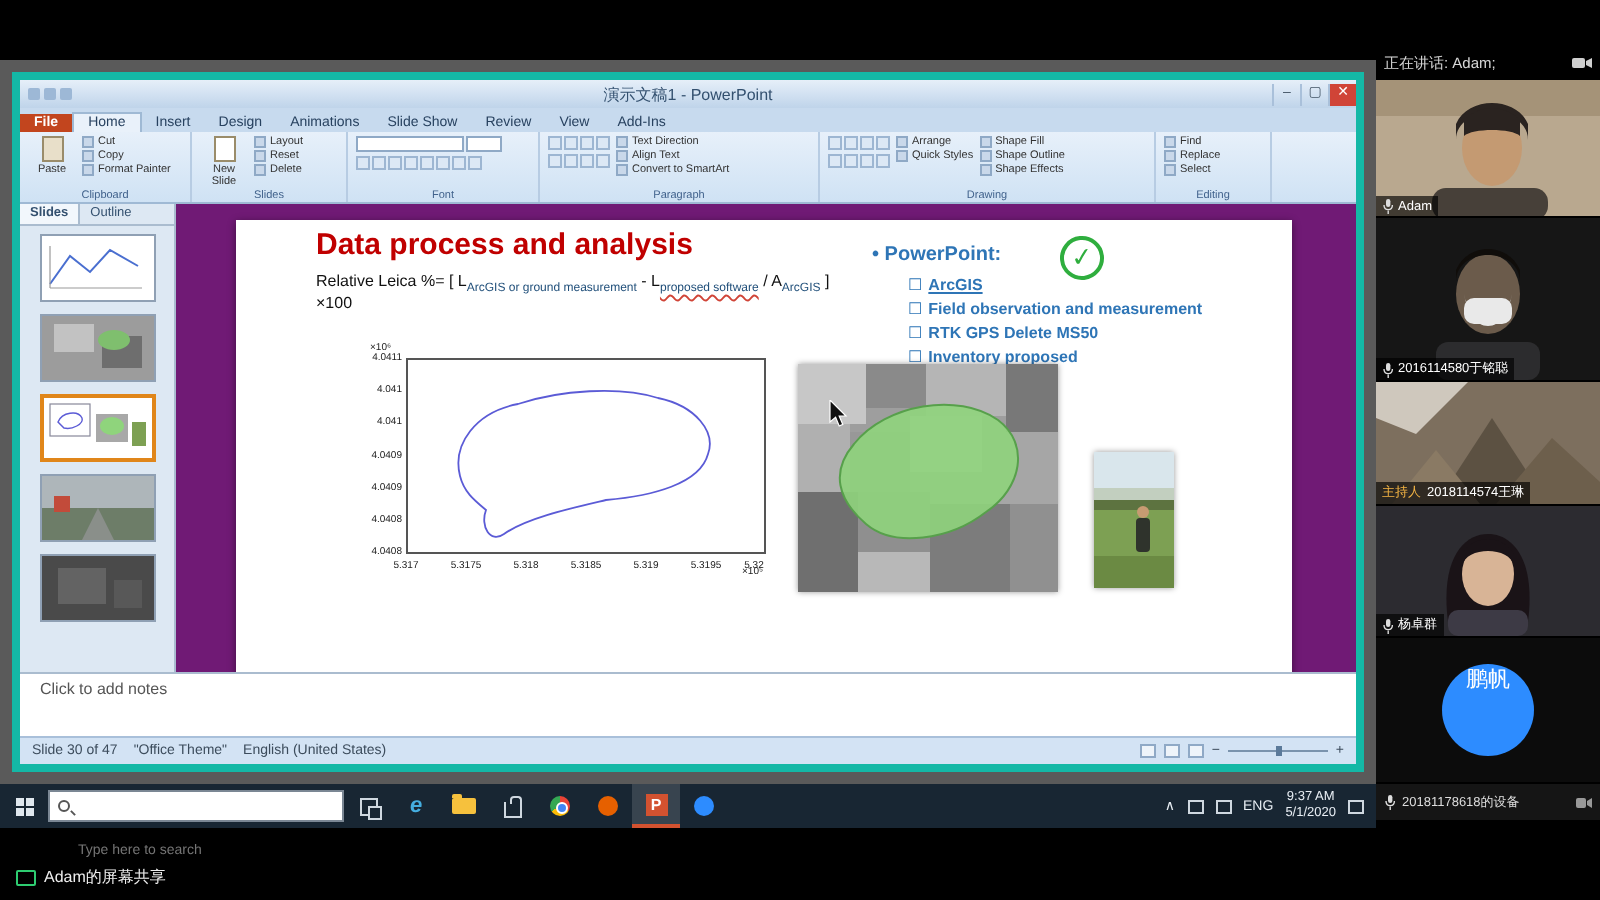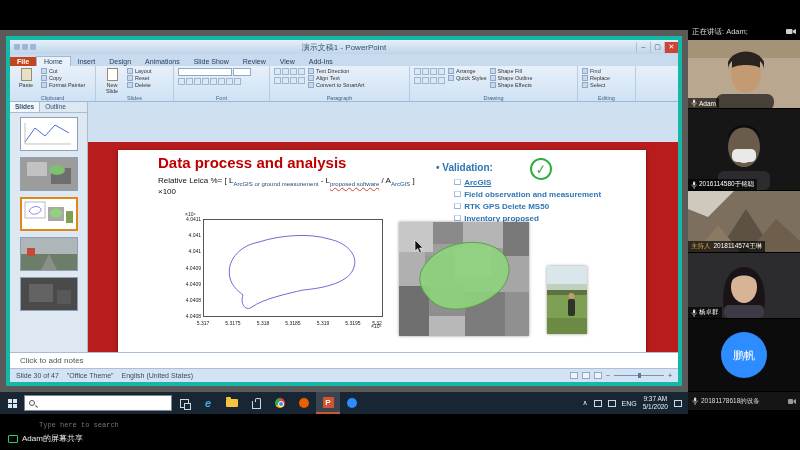--- a/index.html
+++ b/index.html
@@ -42,21 +42,21 @@
   
   .wbody { flex:1; display:flex; min-height:0; }
   .panel { width:78px; background:#dde8f3; border-right:1px solid #aabccf; display:flex; flex-direction:column; }
   .ptabs { height:11px; display:flex; font-size:6.5px; color:#33506f; border-bottom:1px solid #aabccf; }
   .ptab { padding:1px 5px; }
   .ptab.active { background:#f2f7fc; font-weight:bold; border-right:1px solid #aabccf; }
   .thumbs { flex:1; padding:4px 0; display:flex; flex-direction:column; align-items:center; gap:6px; overflow:hidden; }
   .thumb { width:58px; height:34px; background:#fff; border:1px solid #8fa0b4; position:relative; overflow:hidden; }
   .thumb.active { border:2px solid #e0861a; }
 
-  .canvas { flex:1; position:relative; background:#b91c1c; overflow:hidden;margin-top:40px; }
+  .canvas { flex:1; position:relative; background:#701a75; overflow:hidden; }
   .slide { position:absolute; left:30px; top:8px; width:528px; height:240px; background:#fff; box-shadow:0 1px 4px rgba(0,0,0,.45); }
 
   .stitle { position:absolute; left:40px; top:4px; font-size:15px; font-weight:bold; color:#c00000; }
   .formula { position:absolute; left:40px; top:26px; font-size:8px; color:#111; }
   .formula sub { font-size:6px; color:#1f4e79; }
   .formula .spell { text-decoration:underline wavy #d04437 1px; }
   .formula2 { position:absolute; left:40px; top:37px; font-size:8px; color:#111; }
 
   .vhead { position:absolute; left:318px; top:12px; font-size:10px; font-weight:bold; color:#2e75b6; }
   .vitem { position:absolute; left:336px; font-size:8px; font-weight:bold; color:#2e75b6; white-space:nowrap; }
@@ -75,34 +75,34 @@
   .fieldphoto { position:absolute; left:429px; top:116px; width:40px; height:68px; box-shadow:0 0 3px rgba(0,0,0,.4); }
 
   .caption { position:absolute; left:206px; top:128px; width:112px; height:27px; background:#fff; border:1.5px solid #c0392b;
     font-size:7.5px; color:#222; text-align:center; padding-top:2px; line-height:1.45; z-index:5; }
   .caption .u { text-decoration:underline; }
 
   .sdate { position:absolute; left:80px; top:226px; font-size:7px; color:#8a8a8a; }
   .spage { position:absolute; left:464px; top:226px; font-size:7px; color:#8a8a8a; }
   .cursor { position:absolute; left:296px; top:90px; z-index:9; }
 
-  .notes { height:16px; background:#fff; border-top:1px solid #aabccf; font-size:8px; color:#555; padding:3px 0 4px 10px; }
+  .notes { height:32px; background:#fff; border-top:1px solid #aabccf; font-size:8px; color:#555; padding:3px 0 4px 10px; }
   .statusbar { height:14px; background:#d3e3f4; border-top:1px solid #a9c0da; display:flex; align-items:center; font-size:7px; color:#3c4c5c; padding:0 6px; gap:8px; }
   .statusbar .right { margin-left:auto; display:flex; align-items:center; gap:4px; }
   .vicon { width:8px; height:7px; background:#eef4fa; border:1px solid #8fa9c6; }
   .zline { width:50px; height:1px; background:#7a93ad; position:relative; }
   .zthumb { position:absolute; left:24px; top:-2px; width:3px; height:5px; background:#5b7causesa; background:#5b7a9a; }
 
   
   .taskbar { position:absolute; left:0; bottom:0; width:688px; height:22px; background:#182633; display:flex; align-items:center; }
   .startbtn { width:24px; height:22px; display:flex; align-items:center; justify-content:center; }
   .wingrid { display:grid; grid-template-columns:4px 4px; grid-template-rows:4px 4px; gap:1px; }
   .wingrid i { background:#dfe7ee; display:block; }
   .searchbox { width:148px; height:16px; background:#fff; border:1px solid #7b8794; display:flex; align-items:center; gap:4px; padding:0 4px; }
-  .searchbox input { border:none; outline:none; font-size:7px; color:#333; width:110px; background:transparent; font-family:Liberation Mono, monospace;margin-top:44px; }
+  .searchbox input { border:none; outline:none; font-size:7px; color:#333; width:110px; background:transparent; font-family:Liberation Sans, sans-serif;margin-top:44px; }
   .sglass { width:6px; height:6px; border:1px solid #555; border-radius:50%; position:relative; flex:0 0 auto; }
   .sglass::after { content:""; position:absolute; left:5px; top:5px; width:3px; height:1px; background:#555; transform:rotate(45deg); }
   .tbicons { display:flex; height:22px; }
   .tbico { width:24px; height:22px; display:flex; align-items:center; justify-content:center; font-size:11px; }
   .tbico.activeapp { background:rgba(255,255,255,.14); border-bottom:2px solid #d35230; }
   .pptico { width:11px; height:11px; background:#d35230; color:#fff; font-size:8px; font-weight:bold; text-align:center; line-height:11px; }
   .folderico { width:12px; height:8px; background:#f6c13d; position:relative; border-radius:1px; }
   .folderico::before { content:""; position:absolute; top:-2px; left:0; width:5px; height:2px; background:#f6c13d; border-radius:1px 1px 0 0; }
   .circico { width:10px; height:10px; border-radius:50%; }
   .chrome { background:conic-gradient(#ea4335 0 33%,#fbbc05 33% 66%,#34a853 66% 100%); position:relative; }
@@ -116,21 +116,21 @@
   .trayico { width:8px; height:7px; border:1px solid #cfd8e0; }
 
   
   .sidebar { position:absolute; left:688px; top:0; width:112px; height:450px; background:#000; }
   .mheader { position:absolute; left:0; top:24px; width:112px; height:15px; display:flex; align-items:center; gap:20px; padding:0 4px; color:#d8d8d8; font-size:7.5px; }
   .tile { position:absolute; left:0; width:112px; overflow:hidden; background:#111; }
   .tlabel { position:absolute; left:0; bottom:0; max-width:112px; background:rgba(0,0,0,.65); color:#fff; font-size:6.5px;
     display:flex; align-items:center; gap:2px; padding:1px 3px; white-space:nowrap; }
   .badge { color:#f5b544; margin-right:1px; }
   .avatarcircle { position:absolute; left:33px; top:13px; width:46px; height:46px; border-radius:50%; background:#2d8cff;
-    display:flex; align-items:center; justify-content:center; color:#fff; font-size:11px; }
+    display:flex; justify-content:center; color:#fff; font-size:11px; }
   .namebar { display:flex; align-items:center; gap:3px; color:#ddd; font-size:6.5px; padding:0 4px; background:#151515; height:18px; }
   .namebar .ric { margin-left:auto; display:flex; gap:3px; }
   .micsvg { flex:0 0 auto; }
 
   .share-banner { position:absolute; left:8px; top:433px; display:flex; align-items:center; gap:4px; color:#eee; font-size:8px; }
   .sharedot { width:10px; height:8px; border:1.5px solid #2ecc71; border-radius:1px; }
 </style>
 </head>
 <body>
 
@@ -376,21 +376,21 @@
         <div class="canvas">
           <div class="slide">
             <div class="stitle">Data process and analysis</div>
 
             <div class="formula">
               <span>Relative Leica %= [ L</span><sub>ArcGIS or ground measurement</sub><span> - L</span><sub class="spell">proposed software</sub><span> / A</span><sub>ArcGIS</sub><span> ]</span>
             </div>
             <div class="formula2">×100</div>
 
             <div class="vhead">
-              <span>•</span> <span>Validation:</span>
+              <span>•</span> <span>PowerPoint:</span>
             </div>
             <div class="vcheck">✓</div>
             <div class="vitem u" style="top:28px"><span class="box">☐</span><span class="txt">ArcGIS</span></div>
             <div class="vitem" style="top:40px"><span class="box">☐</span><span class="txt">Field observation and measurement</span></div>
             <div class="vitem" style="top:52px"><span class="box">☐</span><span class="txt">RTK GPS Delete MS50</span></div>
             <div class="vitem" style="top:64px"><span class="box">☐</span><span class="txt">Inventory proposed</span></div>
 
             <div class="plot">
               <span class="pexp" style="left:6px; top:2px">×10⁶</span>
               <span class="pexp" style="left:192px; top:114px">×10⁵</span>

